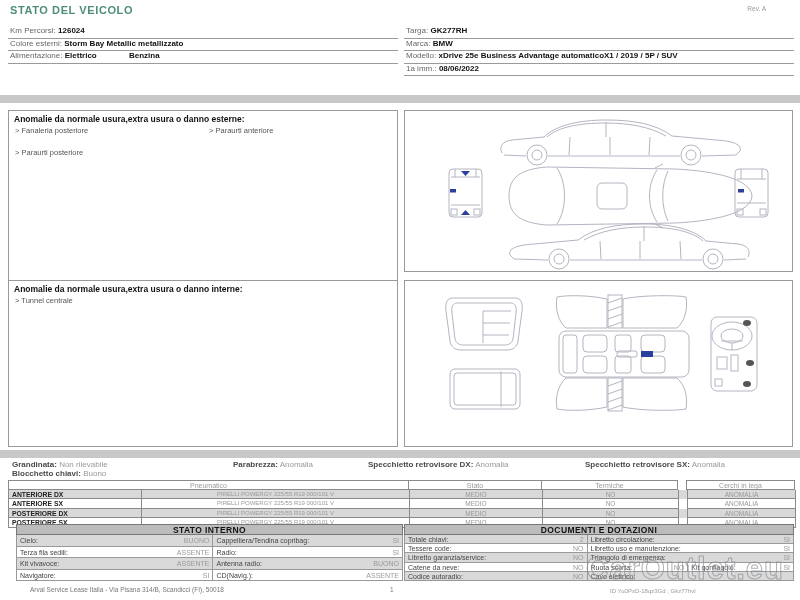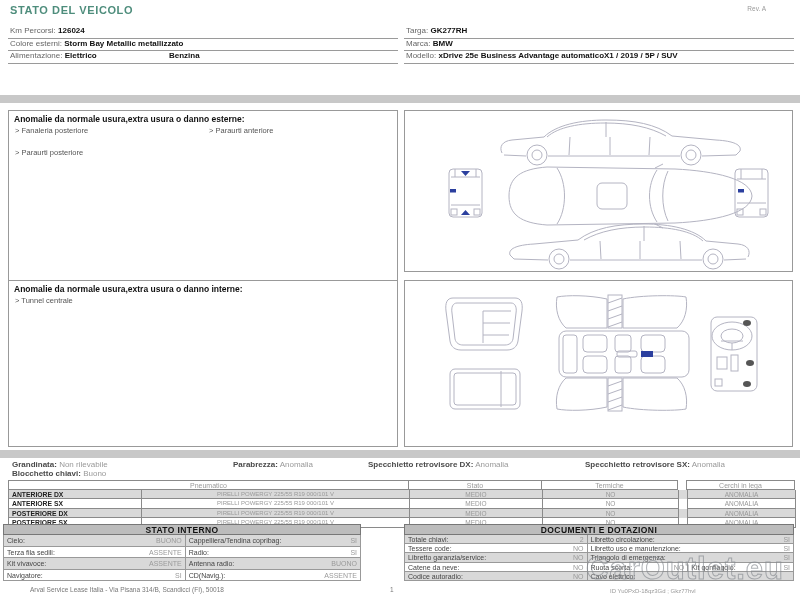--- a/index.html
+++ b/index.html
@@ -9,21 +9,21 @@
   .title{position:absolute;left:10px;top:4px;font-size:11px;font-weight:bold;
          letter-spacing:.6px;color:#4e8d7c;}
   .rev{position:absolute;right:34px;top:5px;font-size:6.5px;color:#999;}
 
   .info{position:absolute;top:26px;font-size:8px;line-height:10.5px;}
   .info.left{left:8px;width:390px;}
   .info.right{left:404px;width:390px;}
   .irow{border-bottom:1px solid #9a9a9a;min-height:10.5px;padding:0 0 1px 2px;box-sizing:border-box;}
   .irow .lbl{color:#666;}
   .irow .val{color:#111;font-weight:bold;}
-  .irow .val2{color:#111;font-weight:bold;margin-left:70px;}
+  .irow .val2{color:#111;font-weight:bold;margin-left:30px;}
   .irow.modello{padding-right:58px;}
 
   .band{position:absolute;left:0;width:800px;height:8px;background:#c8c8c8;}
   #band1{top:95px;} #band2{top:450px;}
 
   .panel{position:absolute;background:#fff;border:1px solid #999;box-sizing:border-box;}
   #ext-left{left:8px;top:110px;width:390px;height:196px;}
   #ext-right{left:404px;top:110px;width:389px;height:162px;}
   #int-left{left:8px;top:280px;width:390px;height:167px;}
   #int-right{left:404px;top:280px;width:389px;height:167px;}
@@ -48,21 +48,21 @@
   .tc.gap{border:none;background:transparent;width:8px;}
   .thead{border-left:none;}
   .thead .w-pneu{border-left:1px solid #8a8a8a;width:401px;}
   .w-pos{width:133px;text-align:left;padding-left:3px;font-weight:bold;color:#222;font-size:6.8px;}
   .w-tire{width:268px;color:#9a9a9a;font-size:6px;}
   .w-stato{width:133px;} .w-term{width:136px;}
   .w-cerchi{width:109px;border-left:1px solid #8a8a8a;}
   .trow:not(.thead){border-left:1px solid #8a8a8a;}
 
   .btable{position:absolute;top:524px;font-size:7px;}
-  #btable-left{left:3px;width:358px;}
+  #btable-left{left:16px;width:387px;}
   #btable-right{left:404px;width:390px;}
   .bhead{height:11px;line-height:11px;background:#bcbcbc;border:1px solid #777;
          text-align:center;font-weight:bold;color:#111;font-size:8.5px;letter-spacing:.4px;box-sizing:border-box;}
   .brow{display:flex;border-left:1px solid #999;box-sizing:border-box;}
   #btable-left .brow{height:11.5px;line-height:11.5px;}
   #btable-right .brow{height:9.2px;line-height:9.2px;}
   .bcell{display:flex;justify-content:space-between;box-sizing:border-box;
          border-right:1px solid #999;border-bottom:1px solid #999;padding:0 3px;background:#fff;overflow:hidden;white-space:nowrap;}
   .brow.shade .bcell{background:#d9d9d9;}
   .bcell .bl{color:#444;}
@@ -109,20 +109,24 @@
       <span class="lbl">Targa:</span>
       <span class="val">GK277RH</span>
     </div>
     <div class="irow">
       <span class="lbl">Marca:</span>
       <span class="val">BMW</span>
     </div>
     <div class="irow modello">
       <span class="lbl">Modello:</span>
       <span class="val">xDrive 25e Business Advantage automaticoX1 / 2019 / 5P / SUV</span>
+    </div>
+    <div class="irow">
+      <span class="lbl">1a imm.:</span>
+      <span class="val">08/06/2022</span>
     </div>
   </div>
 
   <div class="band" id="band1"></div>
 
   <div class="panel" id="ext-left">
     <div class="ph">Anomalie da normale usura,extra usura o danno esterne:</div>
     <div class="item" style="left:6px;top:15px;">&gt; Fanaleria posteriore</div>
     <div class="item" style="left:6px;top:15px;margin-top:22px;">&gt; Paraurti posteriore</div>
     <div class="item" style="left:200px;top:15px;">&gt; Paraurti anteriore</div>

